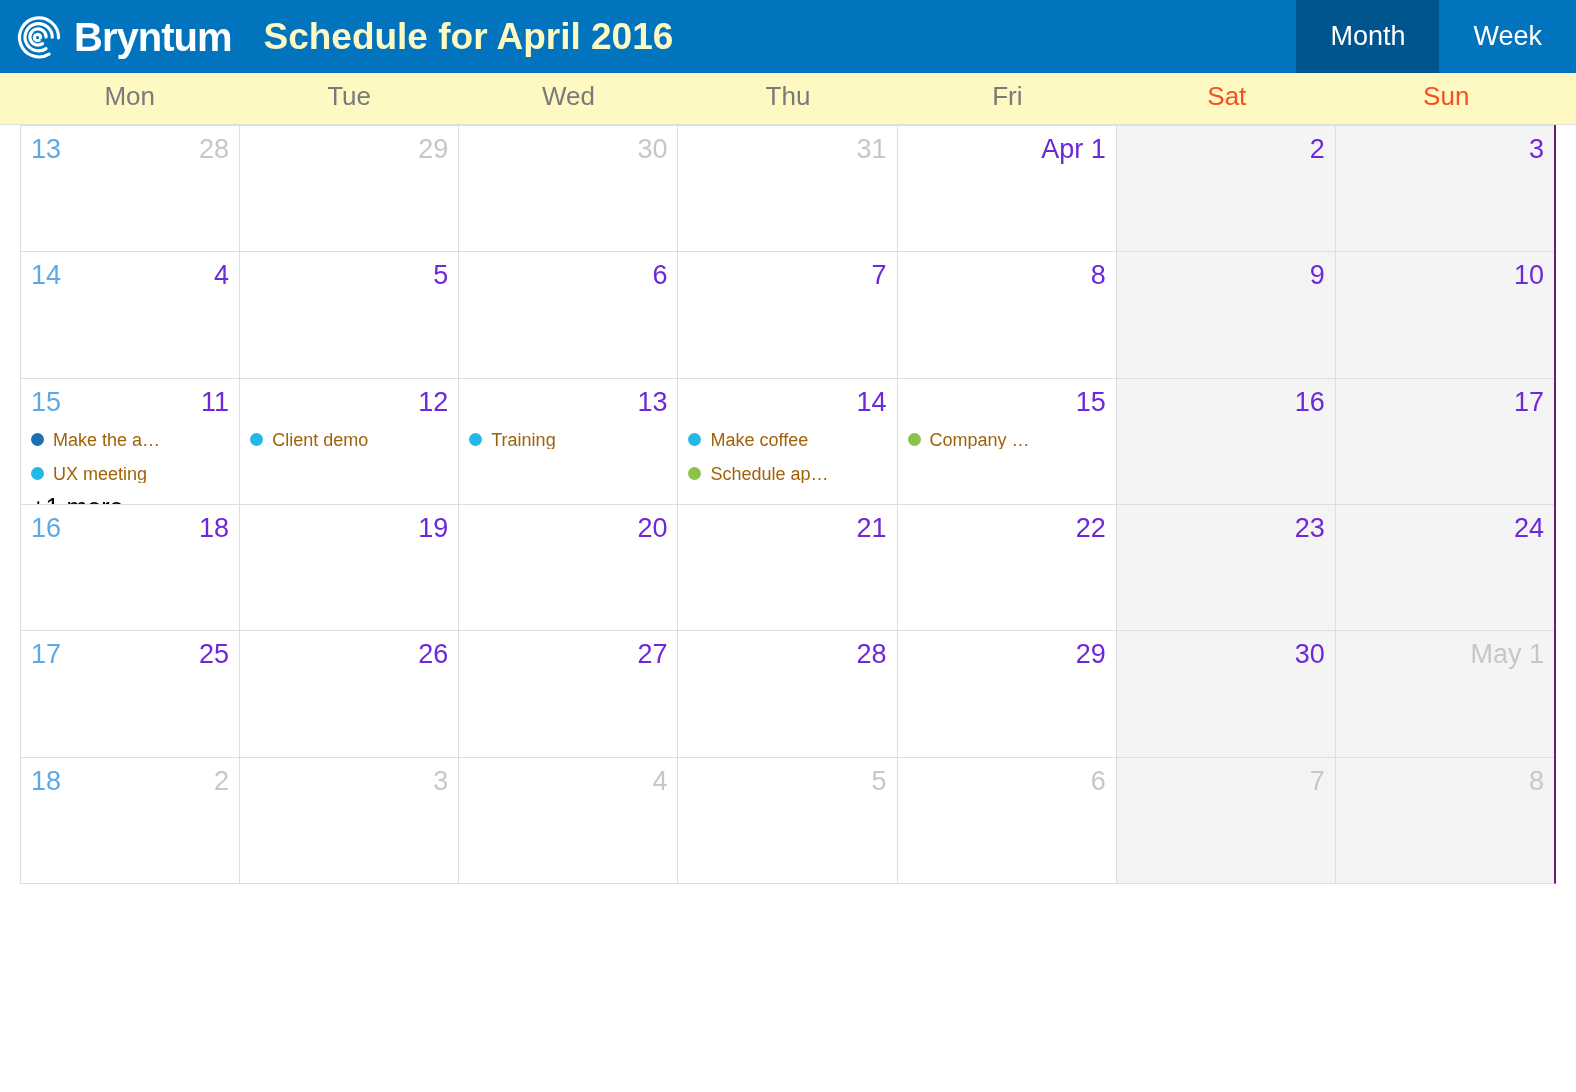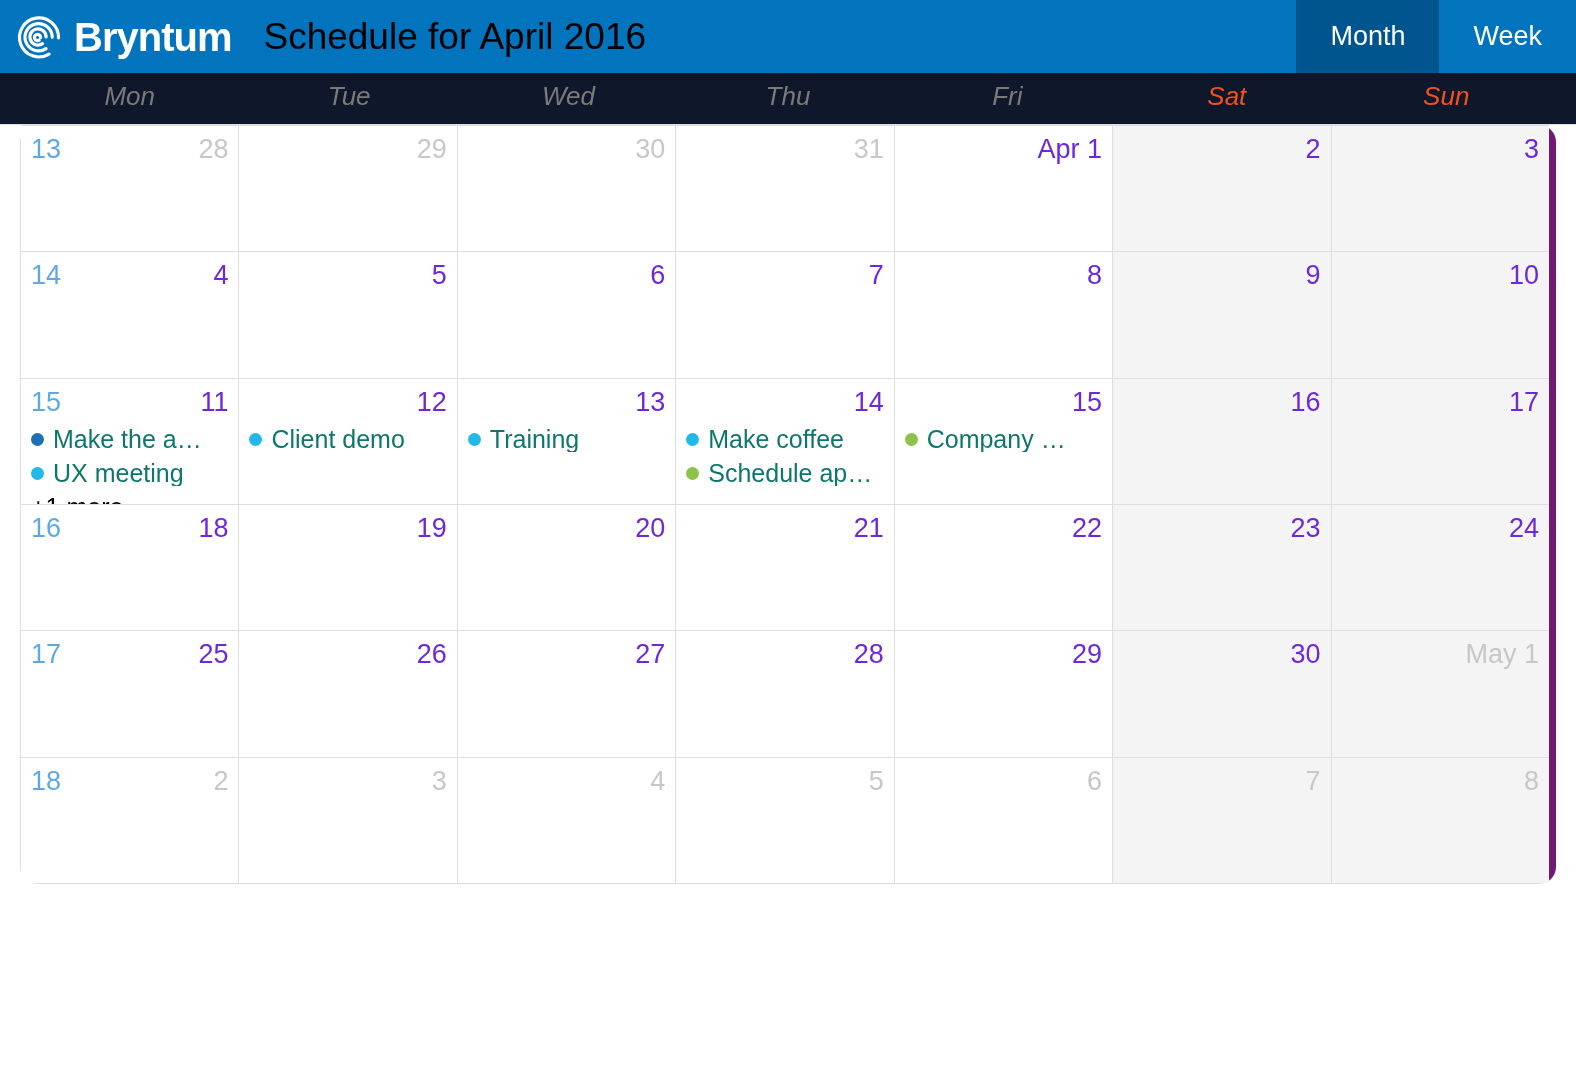--- a/index.html
+++ b/index.html
@@ -41,23 +41,23 @@
     display: block;
   }
   .brand-name {
     color: #ffffff;
     font-size: 40px;
     font-weight: bold;
     letter-spacing: -1px;
     line-height: 1;
   }
   .title {
-    color: #000000;
+    color: #fef9c3;
     font-size: 37px;
-    font-weight: 400;
+    font-weight: 700;
     line-height: 1;
     margin-left: 32px;
     white-space: nowrap;
   }
   .view-switch {
     position: absolute;
     right: 0;
     top: 0;
     height: 73px;
     display: flex;
@@ -76,47 +76,45 @@
     border: 0;
     font-family: inherit;
     height: 73px;
   }
   .view-btn.active { background: #01558e; text-align: right; }
 
   
   .weekdays {
     flex: 0 0 52px;
     display: flex;
-    background: #0f172a;
+    background: #fef9c3;
     border-bottom: 1px solid #e0e0e0;
-    font-style: italic;
   }
   .wd-spacer { flex: 0 0 20px; }
   .wd-cell {
     flex: 1 1 0;
     display: flex;
     align-items: center;
     justify-content: center;
     font-size: 26px;
     color: #7a7a7a;
     font-weight: 400;
     padding-bottom: 4px;
   }
   .wd-cell.weekend { color: #f4511e; }
 
   
   .grid {
     flex: 1 1 auto;
     display: flex;
     flex-direction: column;
     border-left: 1px solid #dedede;
-    border-right: 7px solid #701a75;
+    border-right: 2px solid #701a75;
     border-bottom: 1px solid #dedede;
     margin: 0 20px 8px 20px;
-    border-radius: 17px;
   }
   .week-row {
     flex: 1 1 0;
     display: flex;
     border-top: 1px solid #dedede;
     min-height: 0;
   }
   .week-row:first-child { border-top: 1px solid #dedede; }
   .day-cell {
     flex: 1 1 0;
@@ -163,22 +161,22 @@
     cursor: pointer;
     overflow: hidden;
   }
   .event-dot {
     width: 13px;
     height: 13px;
     border-radius: 50%;
     flex: 0 0 13px;
   }
   .event-text {
-    font-size: 25px;
-    color: #0f766e;
+    font-size: 18px;
+    color: #a16207;
     white-space: nowrap;
     overflow: hidden;
     line-height: 1;
     text-align: right;
   }
   .more-link {
     font-size: 25px;
     color: #000000;
     cursor: pointer;
     height: 34px;

